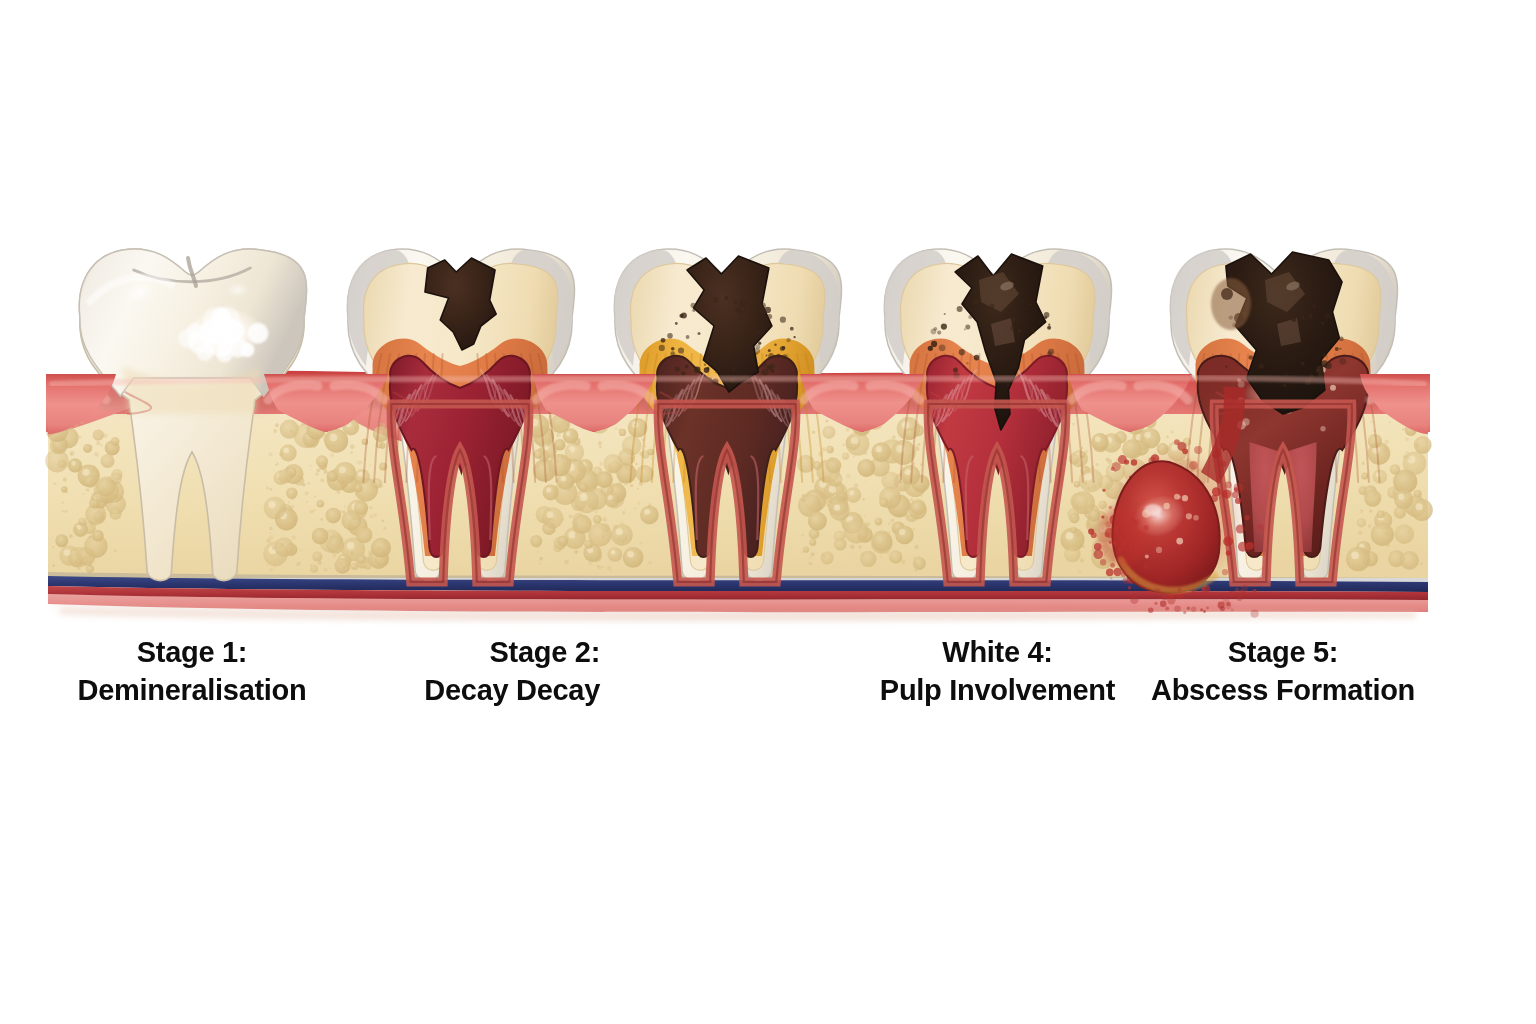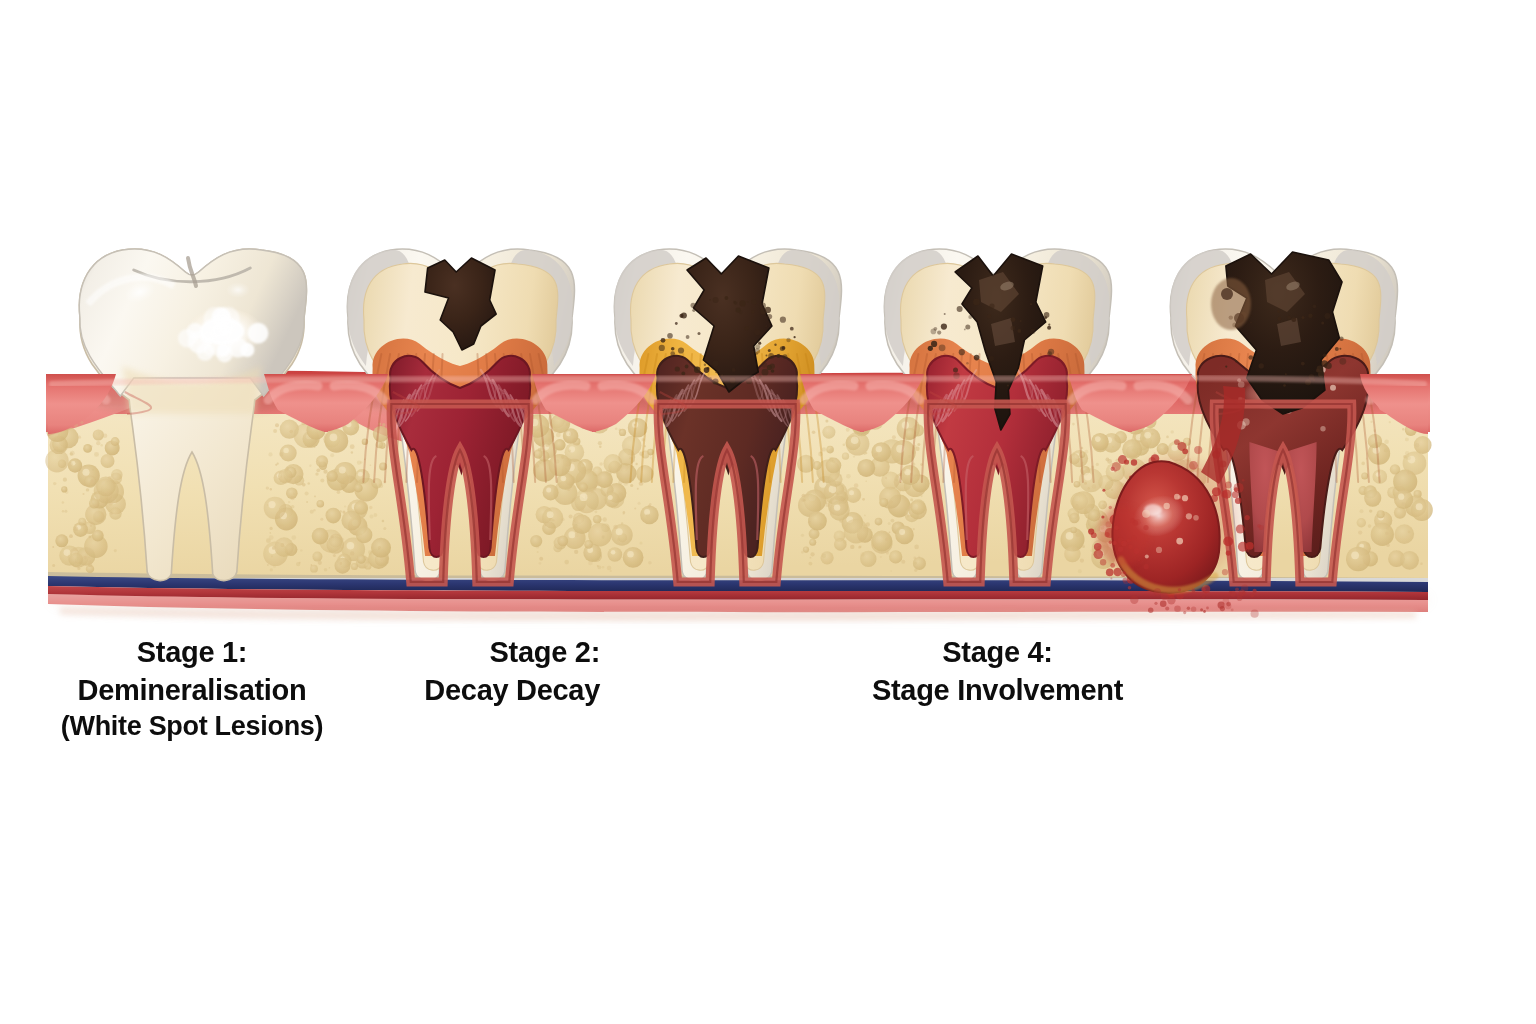--- a/index.html
+++ b/index.html
@@ -2064,27 +2064,28 @@
           <circle cx="1146.2" cy="566.7" r="2.6" fill="#bb332f" opacity="0.36"></circle>
         </g>
       </g>
 
   </svg>
 
   <div class="lbl-layer">
     <div class="stage-label" style="left:22px;top:634px;width:340px;">
       <span class="ln1">Stage 1:</span>
       <span class="ln2">Demineralisation</span>
-      <span class="ln3">(White Spot Lesions)</span>
     </div>
     <div class="stage-label" style="left:320px;top:634px;width:280px;text-align:right;">
       <span class="ln1">Stage 2:</span>
       <span class="ln2">Decay Decay</span>
     </div>
     <div class="stage-label" style="left:855px;top:634px;width:285px;">
-      <span class="ln1">Stage 4:</span>
-      <span class="ln2">Stage Involvement</span>
+      <span class="ln1">White 4:</span>
+      <span class="ln2">Pulp Involvement</span>
     </div>
     <div class="stage-label" style="left:1130px;top:634px;width:306px;">
+      <span class="ln1">Stage 5:</span>
+      <span class="ln2">Abscess Formation</span>
     </div>
   </div>
 
 </div>
 
 </body></html>

